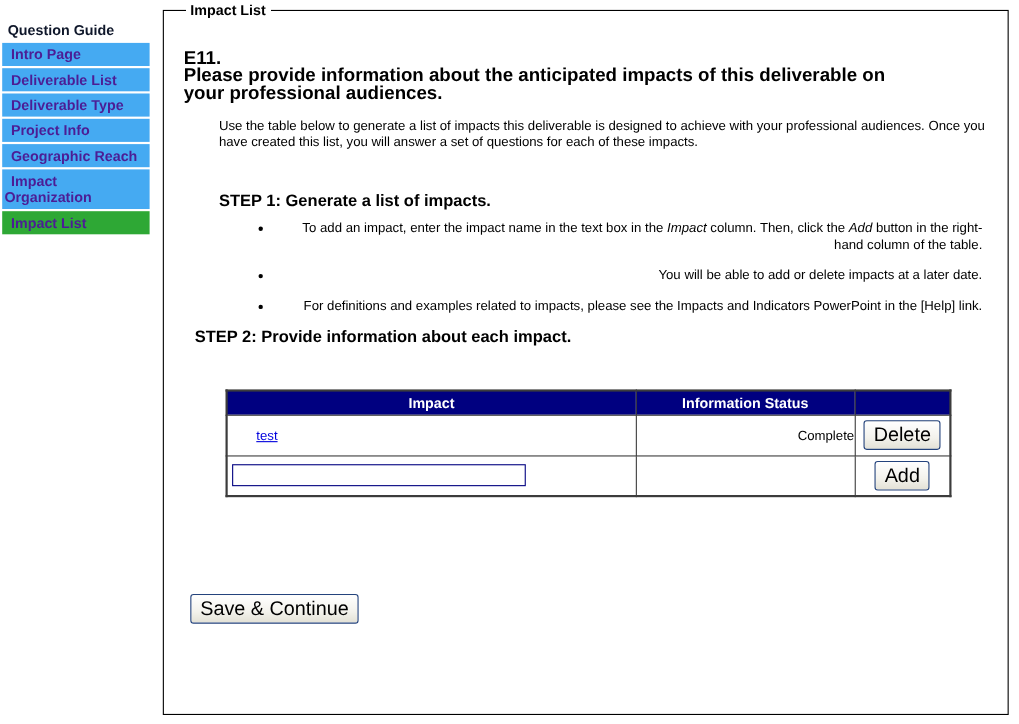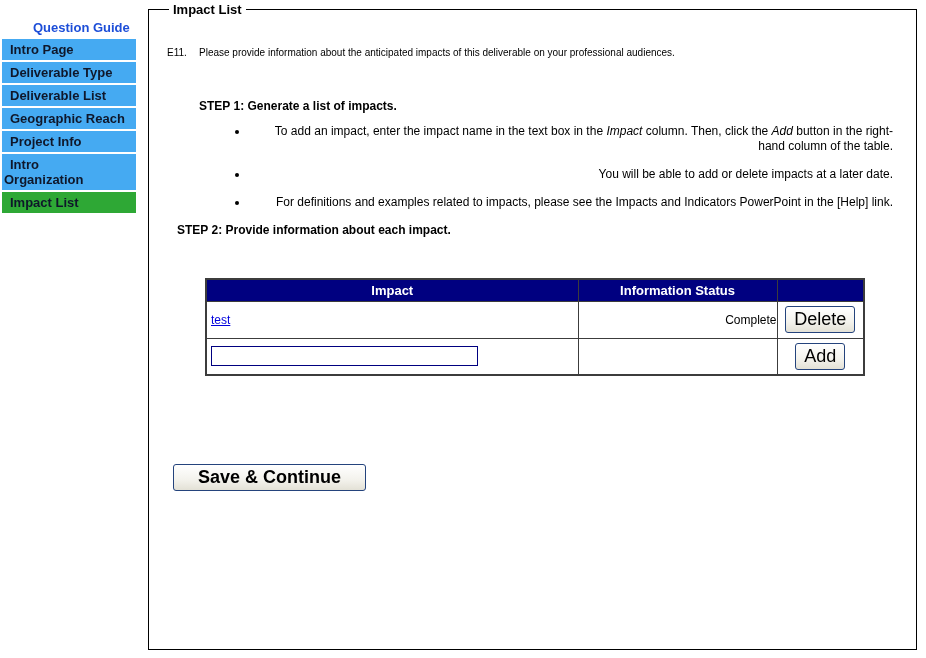--- a/index.html
+++ b/index.html
@@ -7,51 +7,51 @@
   body {
     position: relative;
     font-family: "Liberation Sans", sans-serif;
     color: #000000;
     overflow: hidden;
   }
 
   
   .sidebar { position: absolute; left: 2px; top: 20px; width: 134px; }
   .sidebar-title {
-    font-size: 13px; font-weight: bold; color: #1d4ed8;
-    padding-left: 5px; margin-bottom: 4px; margin-left: 26px;
+    font-size: 13px; font-weight: bold; color: #0f172a;
+    padding-left: 5px; margin-bottom: 4px;
   }
   .nav-item {
-    background: #45AAF2; color: #0f172a;
+    background: #45AAF2; color: #4c1d95;
     font-size: 13px; font-weight: bold; line-height: 15px;
     padding: 3px 2px; text-indent: 6px;
     margin-bottom: 2px; cursor: pointer;
   }
   .nav-item.two-line { padding-right: 26px; }
   .nav-item.active { background: #2EA835; }
 
   
   fieldset.panel {
     position: absolute; left: 148px; top: 2px;
     width: 769px; height: 648px;
     border: 1px solid #000000; background: #ffffff;
     padding: 0 16px;
   }
   legend.panel-legend {
     font-size: 13px; font-weight: bold;
     margin-left: 4px; padding: 0 4px;
   }
 
-  .question { display: flex; margin: 28px 0 0 2px; font-size: 10px; font-weight: normal; line-height: 16px; }
+  .question { display: flex; margin: 28px 0 0 2px; font-size: 17px; font-weight: bold; line-height: 16px; flex-direction: column; }
   .qnum { width: 32px; flex: none; }
   .qtext { width: 676px; }
 
   .intro { margin: 14px 0 0 34px; width: 700px; font-size: 12px; line-height: 15px; }
 
-  .step-heading { margin: 38px 0 0 34px; font-size: 12px; font-weight: bold; line-height: 15px; }
+  .step-heading { margin: 38px 0 0 34px; font-size: 15px; font-weight: bold; line-height: 15px; }
   .step-heading.second { margin-top: 8px; margin-left: 12px; }
 
   ul.bullets { margin: 10px 0 0 34px; padding-left: 50px; list-style: disc outside; }
   ul.bullets li { width: 644px; font-size: 12px; line-height: 15px; margin-bottom: 13px; text-align: right; }
 
   
   table.impact-table {
     margin: 40px 0 0 40px;
     border-collapse: collapse;
     border: 2px solid #3C3C3C;
@@ -63,65 +63,66 @@
     border: 1px solid #3C3C3C;
   }
   table.impact-table td {
     border: 1px solid #3C3C3C;
     height: 37px; font-size: 12px;
     vertical-align: middle;
   }
   .col-impact { width: 372px; }
   .col-status { width: 199px; }
   .col-action { width: 87px; }
-  td.impact-cell { text-align: left; padding-left: 4px; }
+  td.impact-cell { text-align: left; padding-left: 26px; }
   td.status-cell { text-align: right; }
   td.action-cell { text-align: center; }
   a.impact-link { color: #0000DD; text-decoration: underline; font-size: 12px; }
 
   input.impact-input {
     width: 267px; height: 20px;
     border: 1px solid #000080;
     margin-left: 4px;
     font-family: "Liberation Sans", sans-serif; font-size: 12px;
     outline: none;
   }
 
   
   button.xp-btn {
     font-family: "Liberation Sans", sans-serif;
     font-size: 18px; color: #000;
     background: linear-gradient(to bottom, #ffffff 0%, #f3f2ec 60%, #e3e1d6 100%);
     border: 1px solid #24437C; border-radius: 3px;
     padding: 2px 8px; cursor: pointer;
   }
-  button.save-btn { margin: 88px 0 0 8px; padding: 2px 24px; font-weight: bold; }
+  button.save-btn { margin: 88px 0 0 8px; padding: 2px 8px; }
 </style>
 </head>
 <body>
 
 <div class="sidebar">
   <div class="sidebar-title">Question Guide</div>
   <div class="nav-item">Intro Page</div>
+  <div class="nav-item">Deliverable List</div>
   <div class="nav-item">Deliverable Type</div>
-  <div class="nav-item">Deliverable List</div>
+  <div class="nav-item">Project Info</div>
   <div class="nav-item">Geographic Reach</div>
-  <div class="nav-item">Project Info</div>
-  <div class="nav-item two-line">Intro Organization</div>
+  <div class="nav-item two-line">Impact Organization</div>
   <div class="nav-item active">Impact List</div>
 </div>
 
 <fieldset class="panel">
   <legend class="panel-legend">Impact List</legend>
 
   <div class="question">
     <span class="qnum">E11.</span>
     <span class="qtext">Please provide information about the anticipated impacts of this deliverable on your professional audiences.</span>
   </div>
 
+  <div class="intro">Use the table below to generate a list of impacts this deliverable is designed to achieve with your professional audiences. Once you have created this list, you will answer a set of questions for each of these impacts.</div>
 
   <div class="step-heading">STEP 1: Generate a list of impacts.</div>
   <ul class="bullets">
     <li><span>To add an impact, enter the impact name in the text box in the </span><i>Impact</i><span> column. Then, click the </span><i>Add</i><span> button in the right-hand column of the table.</span></li>
     <li>You will be able to add or delete impacts at a later date.</li>
     <li>For definitions and examples related to impacts, please see the Impacts and Indicators PowerPoint in the [Help] link.</li>
   </ul>
 
   <div class="step-heading second">STEP 2: Provide information about each impact.</div>
 

